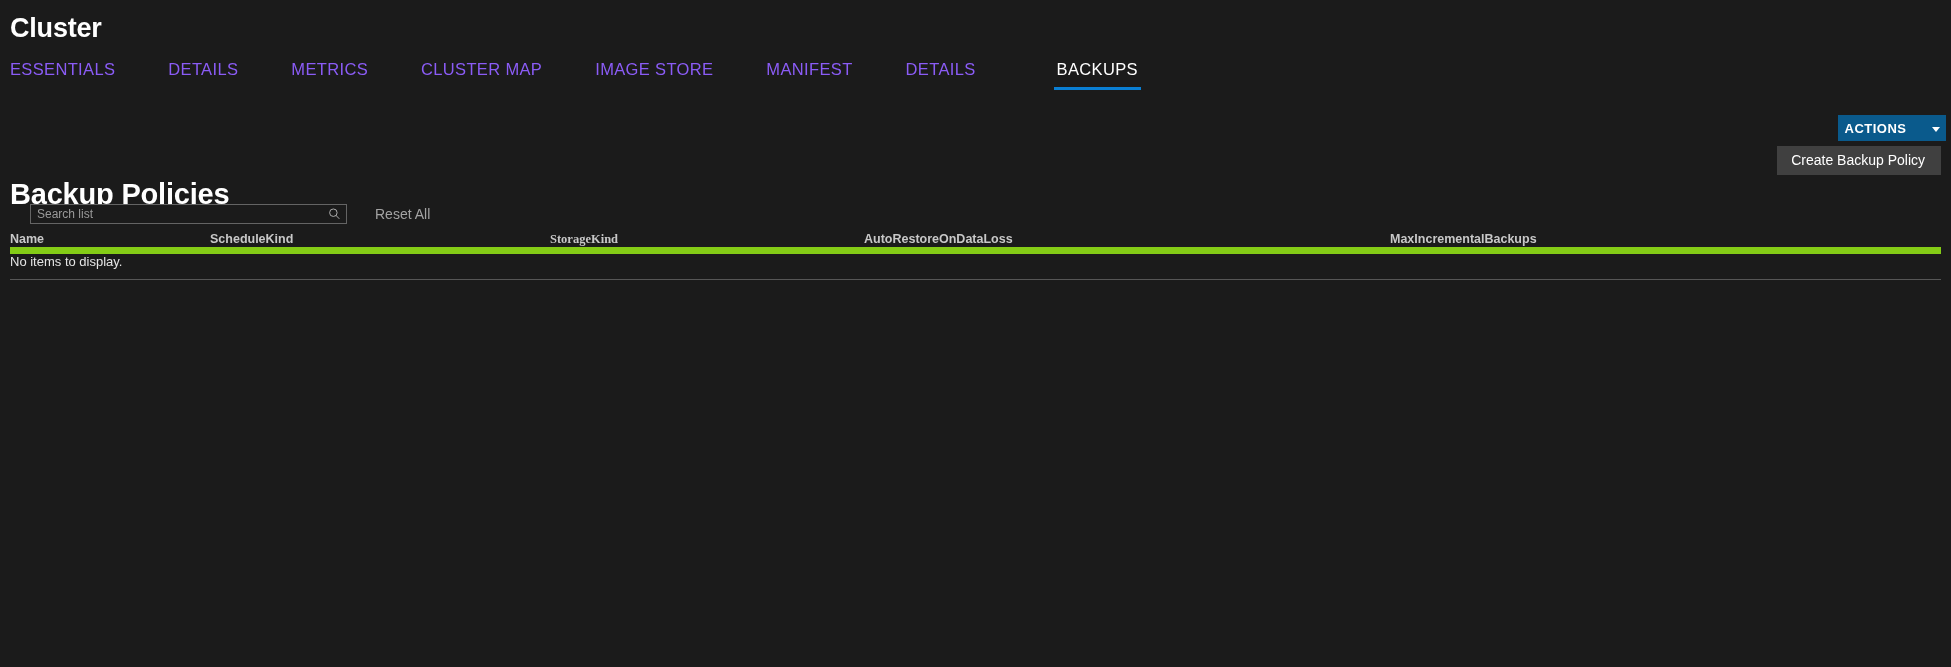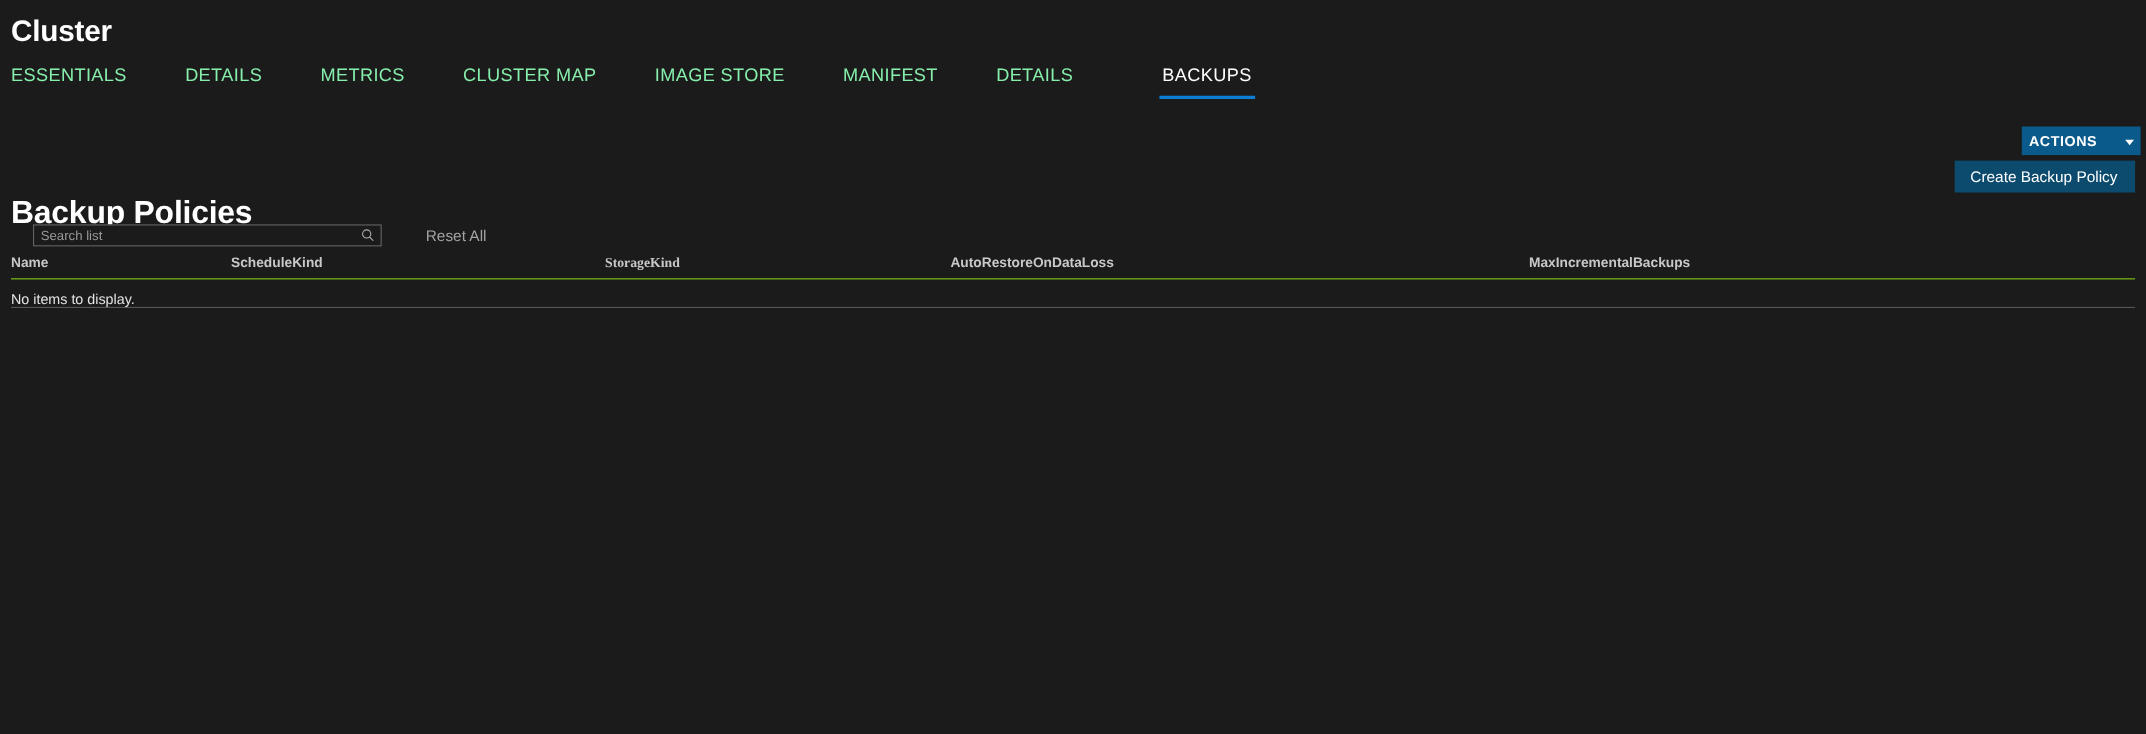--- a/index.html
+++ b/index.html
@@ -54,21 +54,21 @@
     left: 10px;
     top: 60px;
     display: flex;
     align-items: flex-start;
     height: 34px;
   }
   .tab {
     position: relative;
     font-size: 16.5px;
     letter-spacing: 0.35px;
-    color: #86efac;
+    color: #8b5cf6;
     padding: 0 0 11px 0;
     margin-right: 53px;
     cursor: pointer;
     white-space: nowrap;
   }
   .tab:last-child { margin-right: 0; margin-left: 28px; }
   .tab.active { color: #ffffff; }
   .tab.active::after {
     content: "";
     position: absolute;
@@ -112,21 +112,21 @@
     border-left: 4.5px solid transparent;
     border-right: 4.5px solid transparent;
     border-top: 5px solid #ffffff;
     display: inline-block;
     margin-top: 2px;
   }
   .actions-menu {
     position: absolute;
     right: 5px;
     top: 31px;
-    background: #0c4a6e;
+    background: #404040;
     min-width: 160px;
     padding: 0;
   }
   .actions-menu-item {
     font-size: 14px;
     color: #ffffff;
     padding: 6px 16px 7px 14px;
     white-space: nowrap;
     cursor: pointer;
     text-align: left;
@@ -143,21 +143,21 @@
     letter-spacing: -0.2px;
   }
 
   
   .filter-row {
     position: absolute;
     left: 10px;
     top: 204px;
     display: flex;
     align-items: center;
-    gap: 12px;
+    gap: 0;
     padding-left: 20px;
   }
   .search-box {
     position: relative;
     width: 317px;
     height: 20px;
     border: 1px solid #646464;
     background: #1b1b1b;
     display: flex;
     align-items: center;
@@ -195,41 +195,41 @@
   
   .data-table {
     position: absolute;
     left: 10px;
     top: 232px;
     width: 1931px;
   }
   .table-head {
     position: relative;
     height: 22px;
-    border-bottom: 1px solid #84cc16;
+    border-bottom: 7px solid #84cc16;
   }
   .th {
     position: absolute;
     top: 0;
     font-size: 12.5px;
     font-weight: bold;
     color: #c8c8c8;
     white-space: nowrap;
     cursor: pointer;
   }
   .th-0 { left: 0px; }
   .th-1 { left: 200px; }
   .th-2 { left: 540px; font-family: Liberation Serif, serif; }
   .th-3 { left: 854px; }
   .th-4 { left: 1380px; }
 
   .table-empty-row {
     height: 26px;
     display: flex;
-    align-items: flex-end;
+    align-items: flex-start;
     border-bottom: 1px solid #565656;
   }
   .empty-text {
     font-size: 13px;
     color: #e4e4e4;
   }
 </style>
 </head>
 <body>
 

